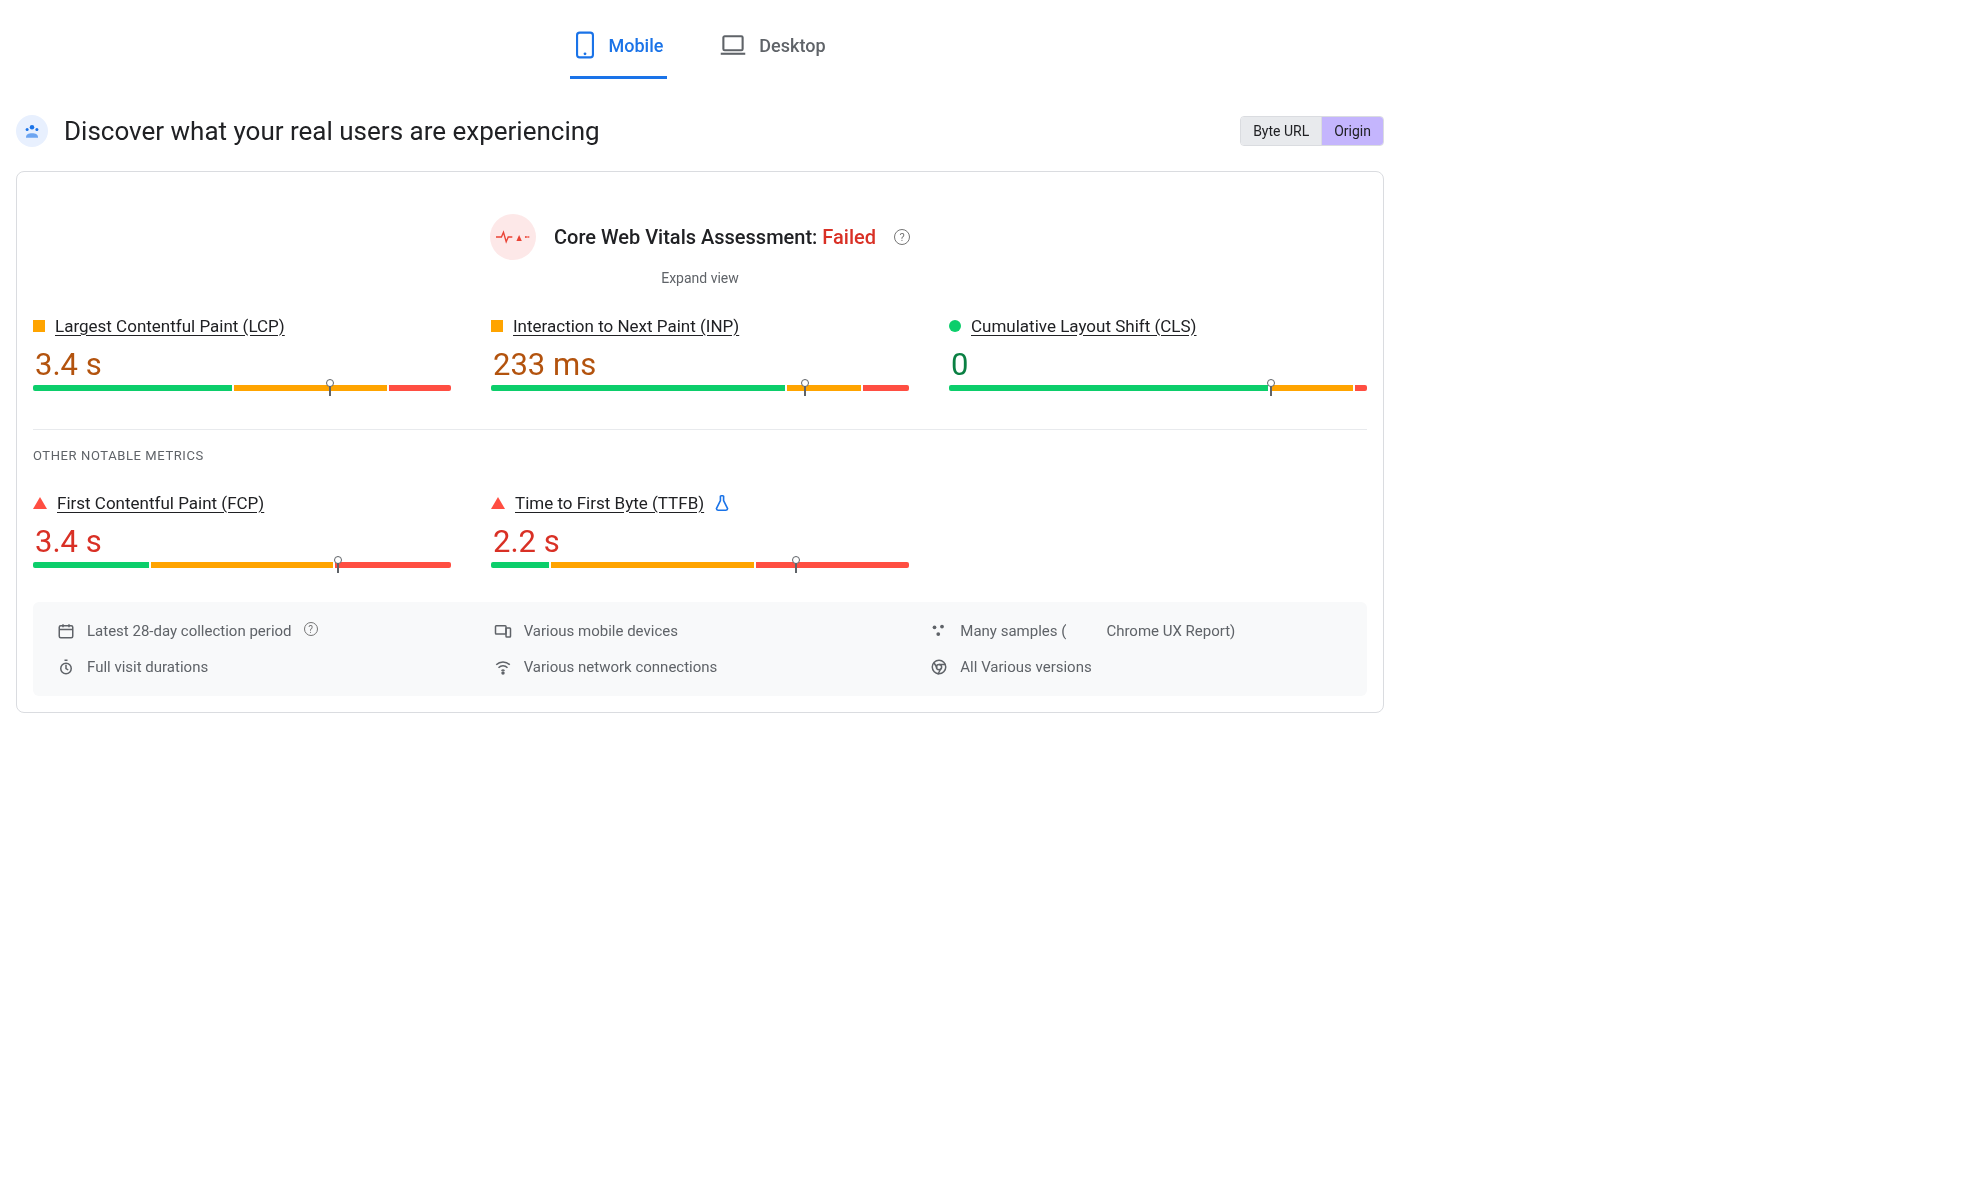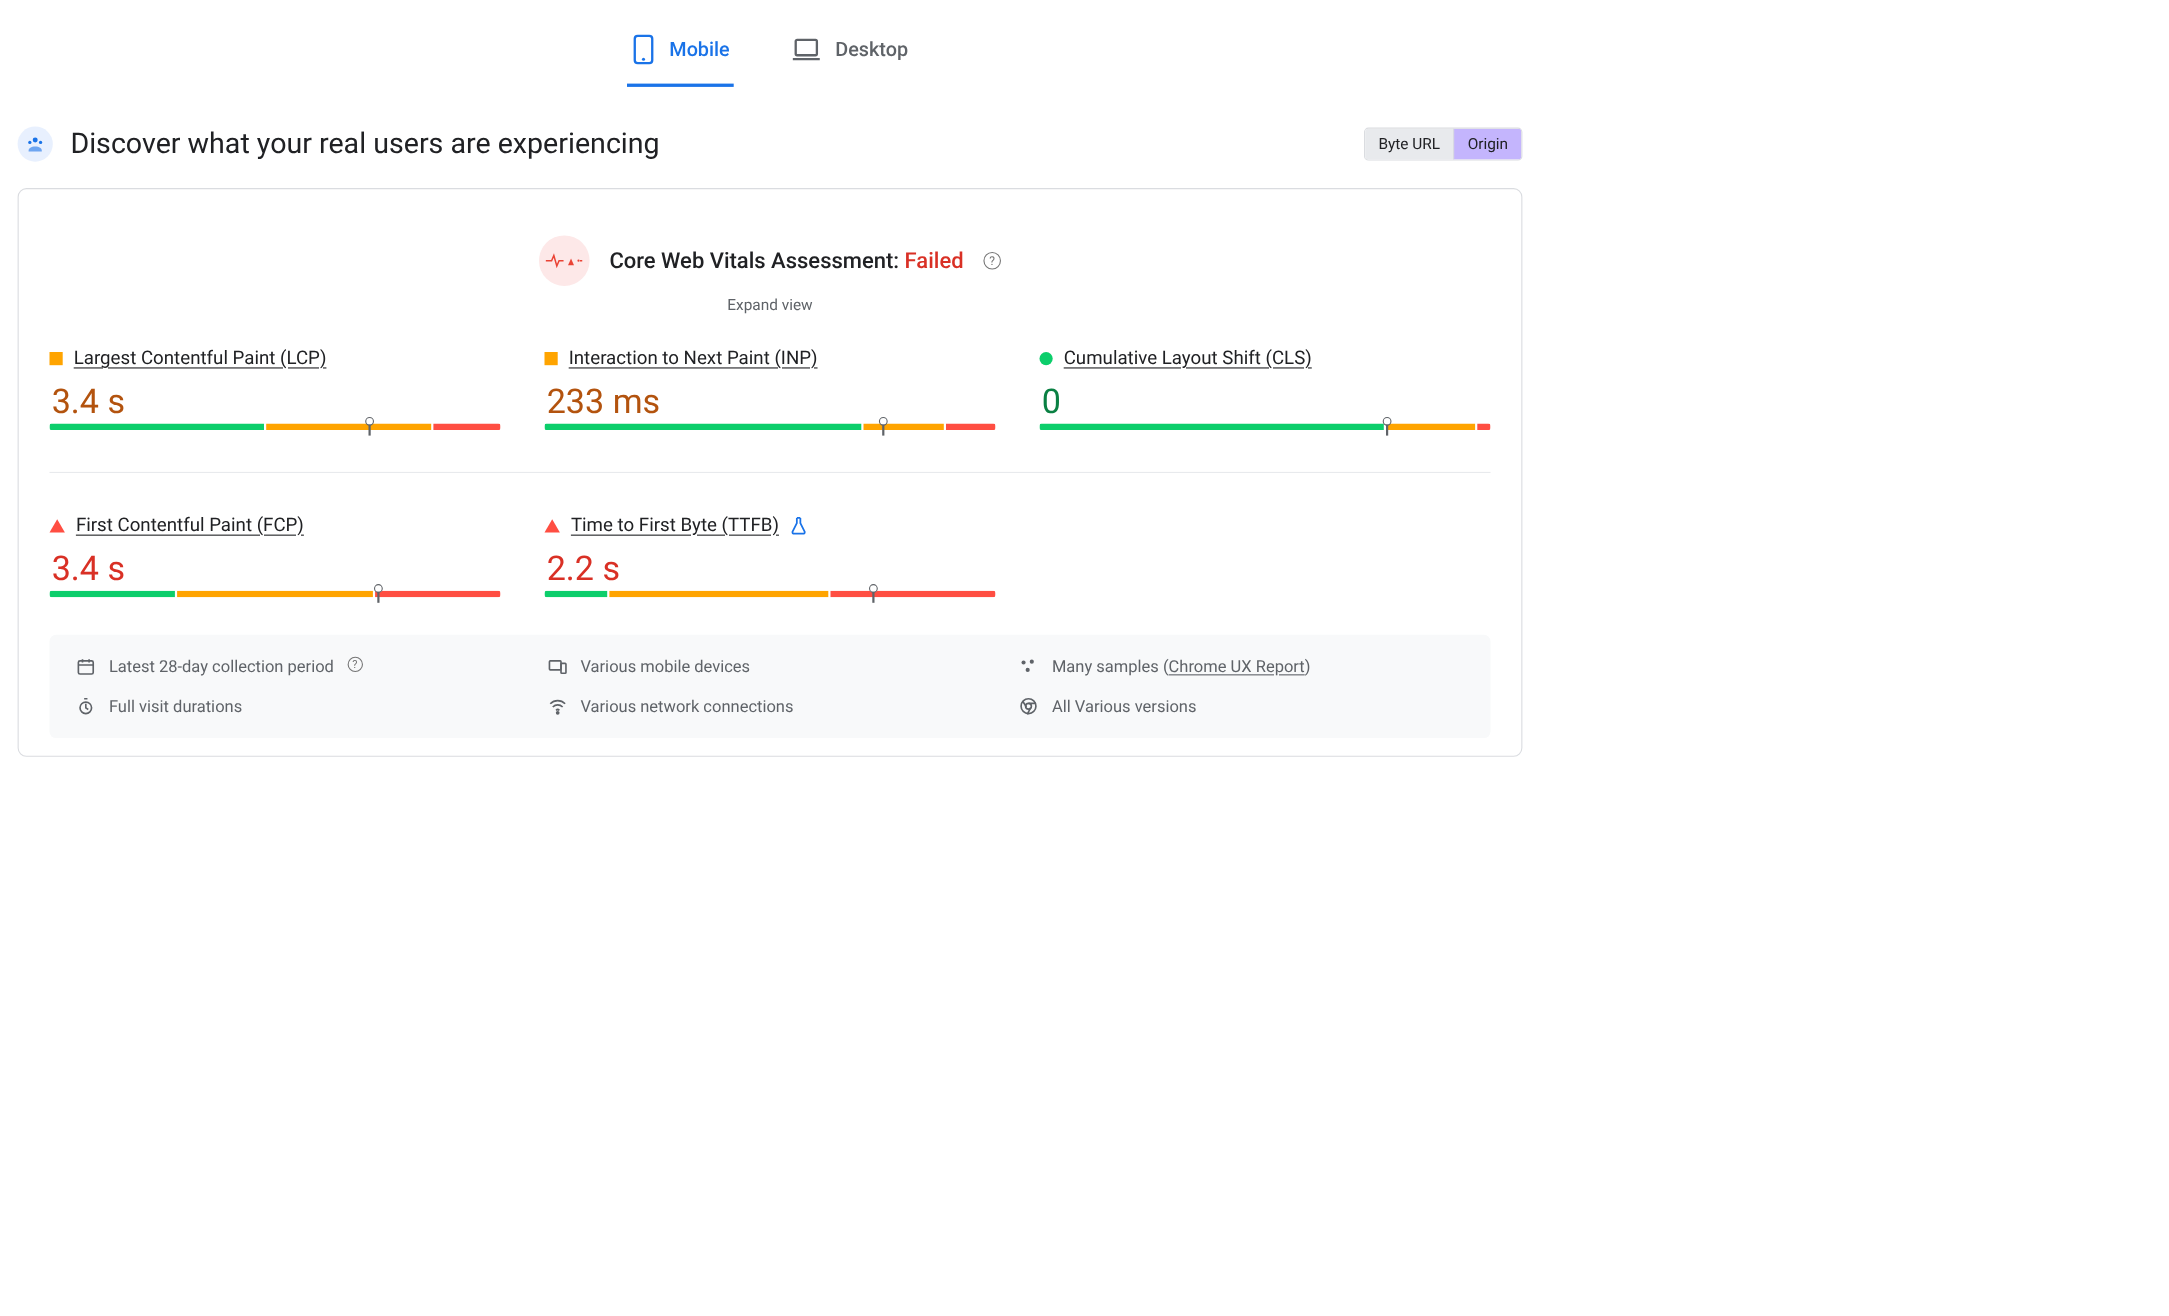--- a/index.html
+++ b/index.html
@@ -98,21 +98,21 @@
     background: #c4b5fd;
   }
   .seg-btn + .seg-btn { border-left: 1px solid var(--grey-300); }
   .seg-btn.active { background: var(--grey-200); }
 
   
   .card {
     margin-top: 24px;
     border: 1px solid var(--grey-300);
     border-radius: 8px;
-    padding: 24px 28px 0;
+    padding: 24px 16px 0;
   }
   .assessment {
     display: flex;
     align-items: center;
     justify-content: center;
     gap: 18px;
     padding: 18px 0 10px;
   }
   .pulse {
     width: 46px; height: 46px; border-radius: 50%;
@@ -205,21 +205,21 @@
     border-radius: 6px;
     padding: 20px 24px;
     display: grid;
     grid-template-columns: repeat(3, 1fr);
     row-gap: 18px; column-gap: 24px;
     font-size: 15px; color: var(--grey-700);
     margin-bottom: 16px;
   }
   .foot-item { display:flex; align-items:flex-start; gap:12px; }
   .foot-item svg { width:18px; height:18px; flex:none; color: var(--grey-700); }
-  .foot-item .lk { text-decoration: underline; text-underline-offset: 2px; cursor:pointer; }
+  .foot-item .lk { text-underline-offset: 2px; cursor:pointer;margin-left:40px; }
   .foot-item .help-small {
     width:14px; height:14px; font-size:10px;
   }
 </style>
 </head>
 <body>
 
 <div class="tabs">
   <div class="tab active">
     <span class="tab-icon">
@@ -325,20 +325,21 @@
             <span class="y" style="width: 20%;"></span>
             <span class="r" style="width: 3%;"></span>
           </div>
         <span class="marker" style="left: 77%;"></span>
       </div>
     </div>
 
   </div>
 
   <div class="divider"></div>
+  <div class="section-label">OTHER NOTABLE METRICS</div>
 
   <div class="metrics" style="grid-template-columns: repeat(3,1fr);">
 
     <div class="metric">
       <div class="metric-head">
         <span class="badge tri-red"></span>
         <span class="mname">First Contentful Paint (FCP)</span>
       </div>
       <div class="metric-value v-red">3.4 s</div>
       <div class="bar-wrap">

